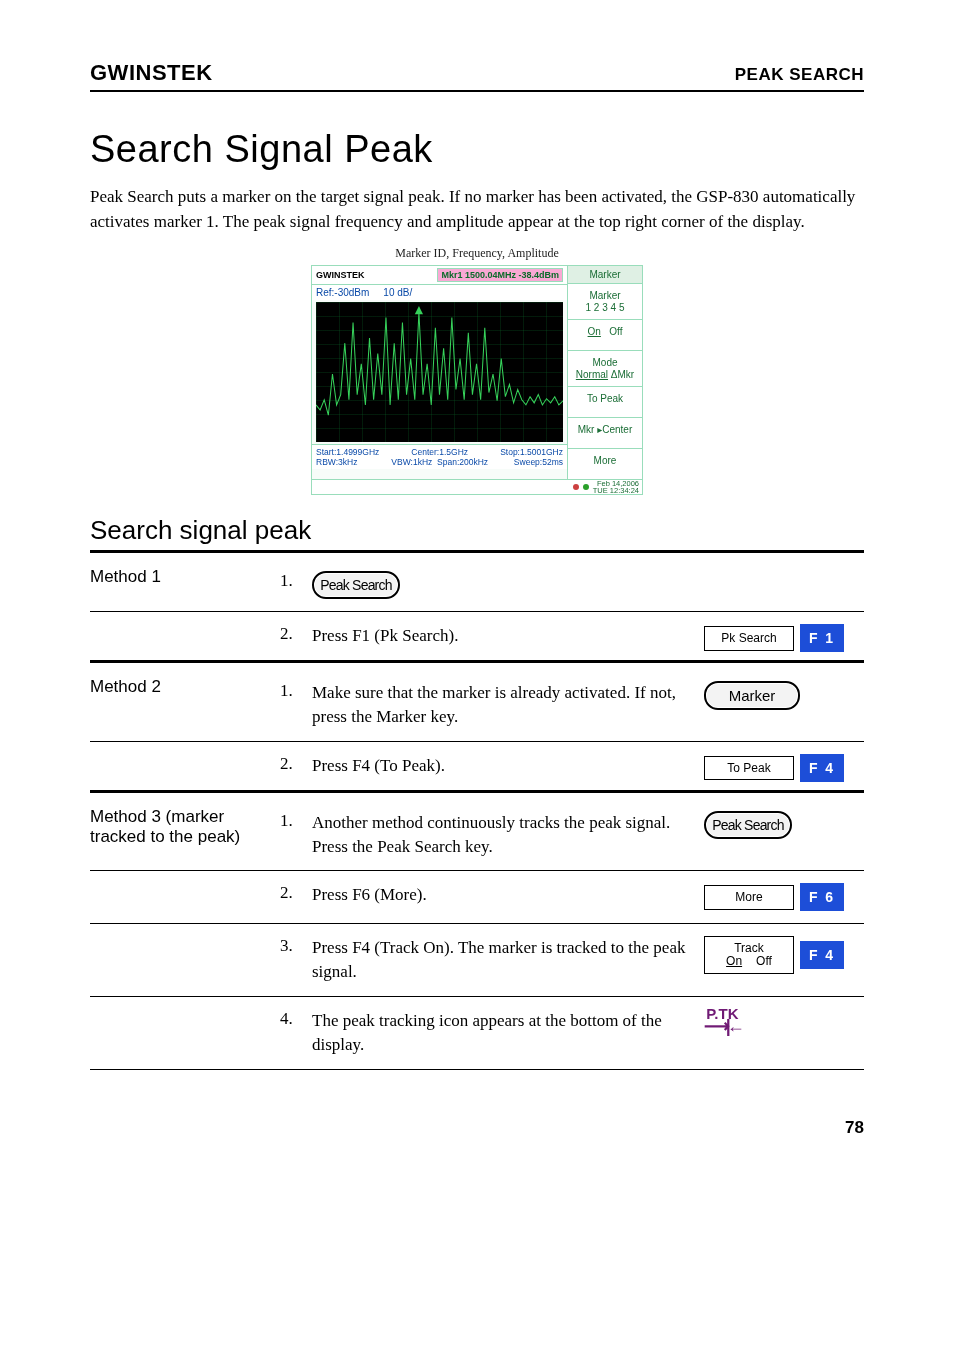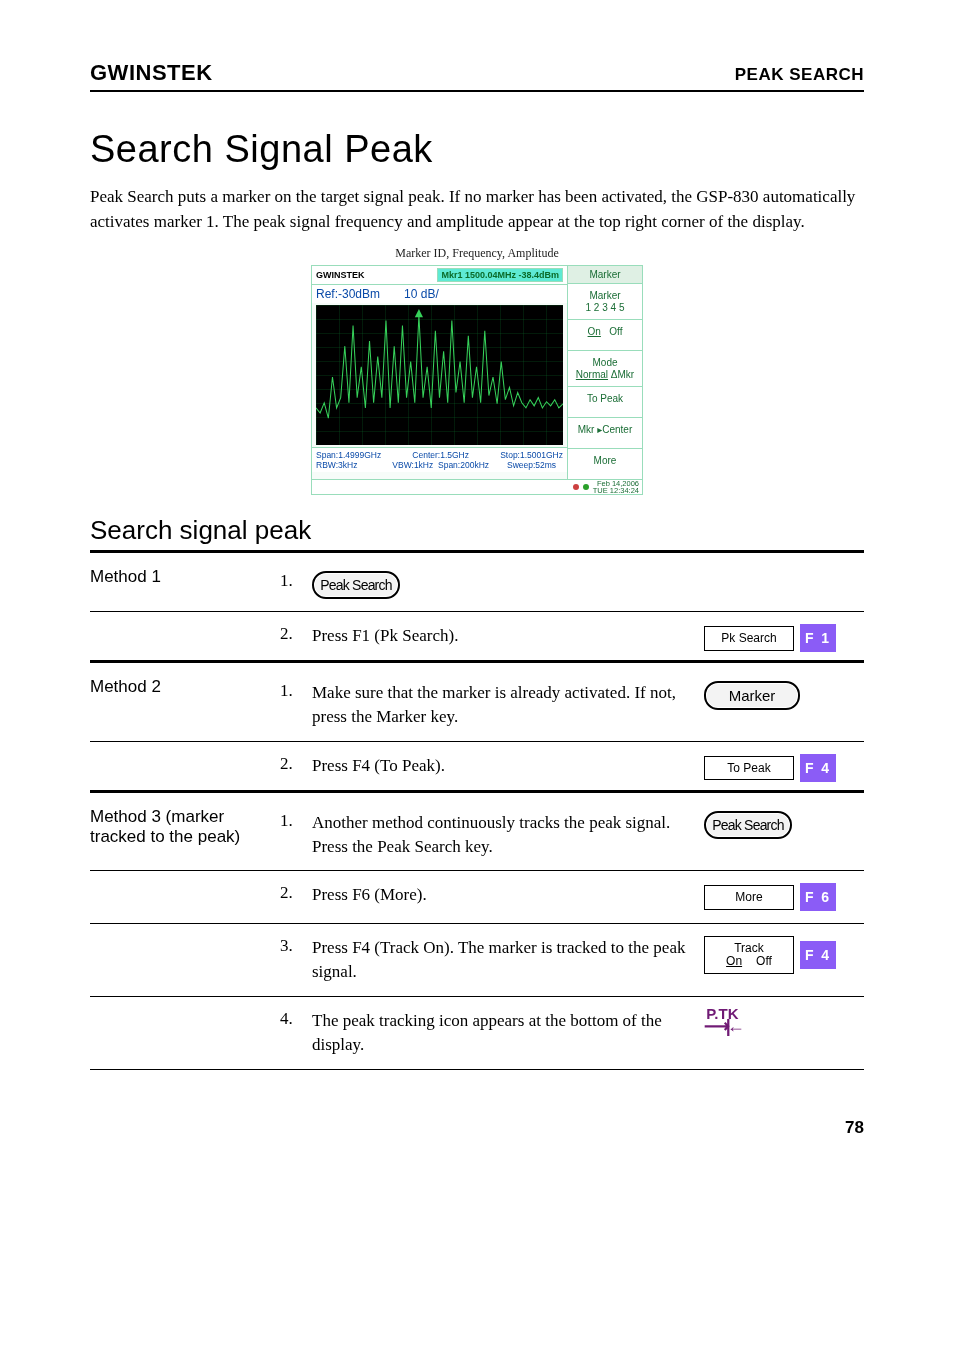--- a/index.html
+++ b/index.html
@@ -82,31 +82,31 @@
     align-items:center;
     background:#fff;
     padding:2px 4px;
     border-bottom:1px solid #9db;
     font-size:9px;
     font-weight:bold;
   }
   .ss-marker-readout {
     font-size: 9px;
     color: #0a6b29;
-    background:#5eead4;
+    background:#f9a8d4;
     padding: 1px 3px;
     border:1px solid #9db;
     margin-left:auto;
   }
   .ss-ref-row {
-    font-size:12px;
+    font-size:10px;
     color:#0a4aa8;
     padding:2px 4px;
     display:flex;
-    gap:24px;
+    gap:14px;
     background:#fff;
   }
   .ss-plot {
     height: 140px;
     margin: 2px 4px 2px 4px;
     position: relative;
     background:
       repeating-linear-gradient(to right, rgba(10,107,41,0.25) 0 1px, transparent 1px 23px),
       repeating-linear-gradient(to bottom, rgba(10,107,41,0.25) 0 1px, transparent 1px 14px),
       #000;
@@ -226,26 +226,26 @@
     text-align: center;
     line-height:1.05;
     flex-direction: column;
   }
   .softkey .two-line { display:flex; gap:14px; }
   .softkey .underline { text-decoration: underline; }
   .fkey {
     display:inline-flex;
     align-items:center;
     justify-content:center;
-    background:#8b5cf6;
+    background:#1d4ed8;
     color:#fff;
     font-family: Arial, sans-serif;
     font-weight:bold;
     font-size:14px;
-    width:36px;
+    width:44px;
     height:28px;
     letter-spacing:2px;
   }
   .ptk-icon {
     display:inline-block;
     font-family: Arial, sans-serif;
     font-weight:bold;
     font-size: 15px;
     color:#701a75;
     line-height: 0.7;
@@ -291,28 +291,28 @@
             <span>10 dB/</span>
           </div>
           <div class="ss-plot">
             <svg viewBox="0 0 240 140" preserveAspectRatio="none">
               <polyline fill="none" stroke="#36d15a" stroke-width="1" points="0,100 4,105 8,95 12,110 16,70 20,100 24,90 28,40 32,95 36,20 40,90 44,60 48,100 52,35 56,95 60,50 64,90 68,15 72,100 76,40 80,95 84,20 88,90 92,55 96,95 100,10 104,90 108,60 112,100 116,25 120,90 124,45 128,95 132,15 136,85 140,55 144,95 148,30 152,90 156,60 160,95 164,25 168,88 172,70 176,96 180,55 184,92 188,80 192,98 196,85 200,95 204,100 208,92 212,98 216,90 220,100 224,94 228,98 232,92 236,100 240,96"></polyline>
               <polygon points="100,4 96,12 104,12" fill="#36d15a"></polygon>
             </svg>
           </div>
           <div class="ss-bottom-row">
             <div class="col">
-              <span>Span:1.4999GHz</span>
+              <span>Start:1.4999GHz</span>
               <span>RBW:3kHz</span>
             </div>
             <div class="col" style="align-items:center;">
               <span>Center:1.5GHz</span>
               <span><span>VBW:1kHz</span>&nbsp;&nbsp;<span>Span:200kHz</span></span>
             </div>
-            <div class="col" style="align-items:center;">
+            <div class="col" style="align-items:flex-end;">
               <span>Stop:1.5001GHz</span>
               <span>Sweep:52ms</span>
             </div>
           </div>
         </div>
         <div class="ss-menu">
           <div class="mtitle">Marker</div>
           <div class="mitem" style="white-space:pre-line;">Marker
 1 2 3 4 5</div>
           <div class="mitem"><span style="text-decoration:underline;">On</span>&nbsp;&nbsp;&nbsp;Off</div>

